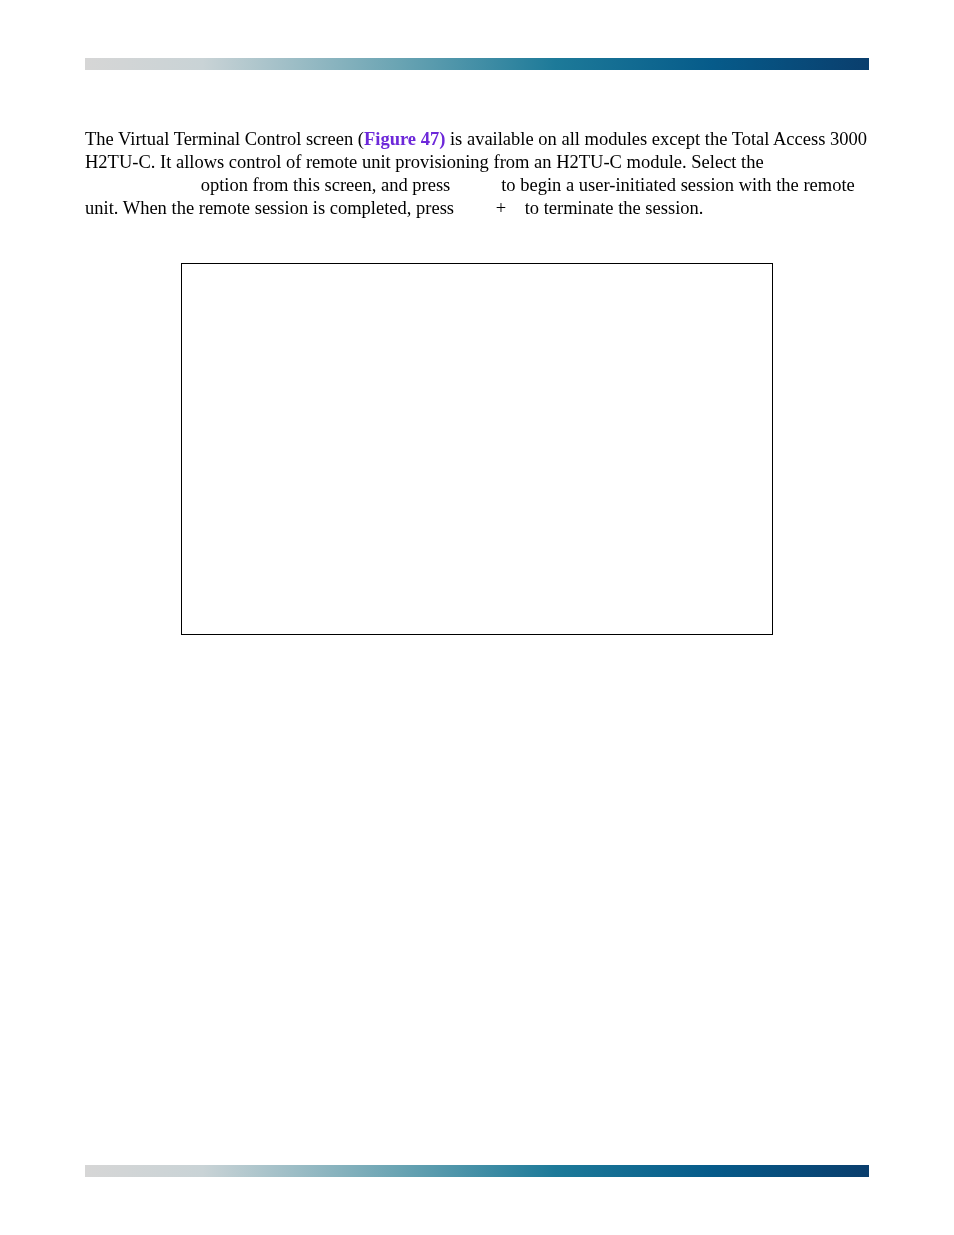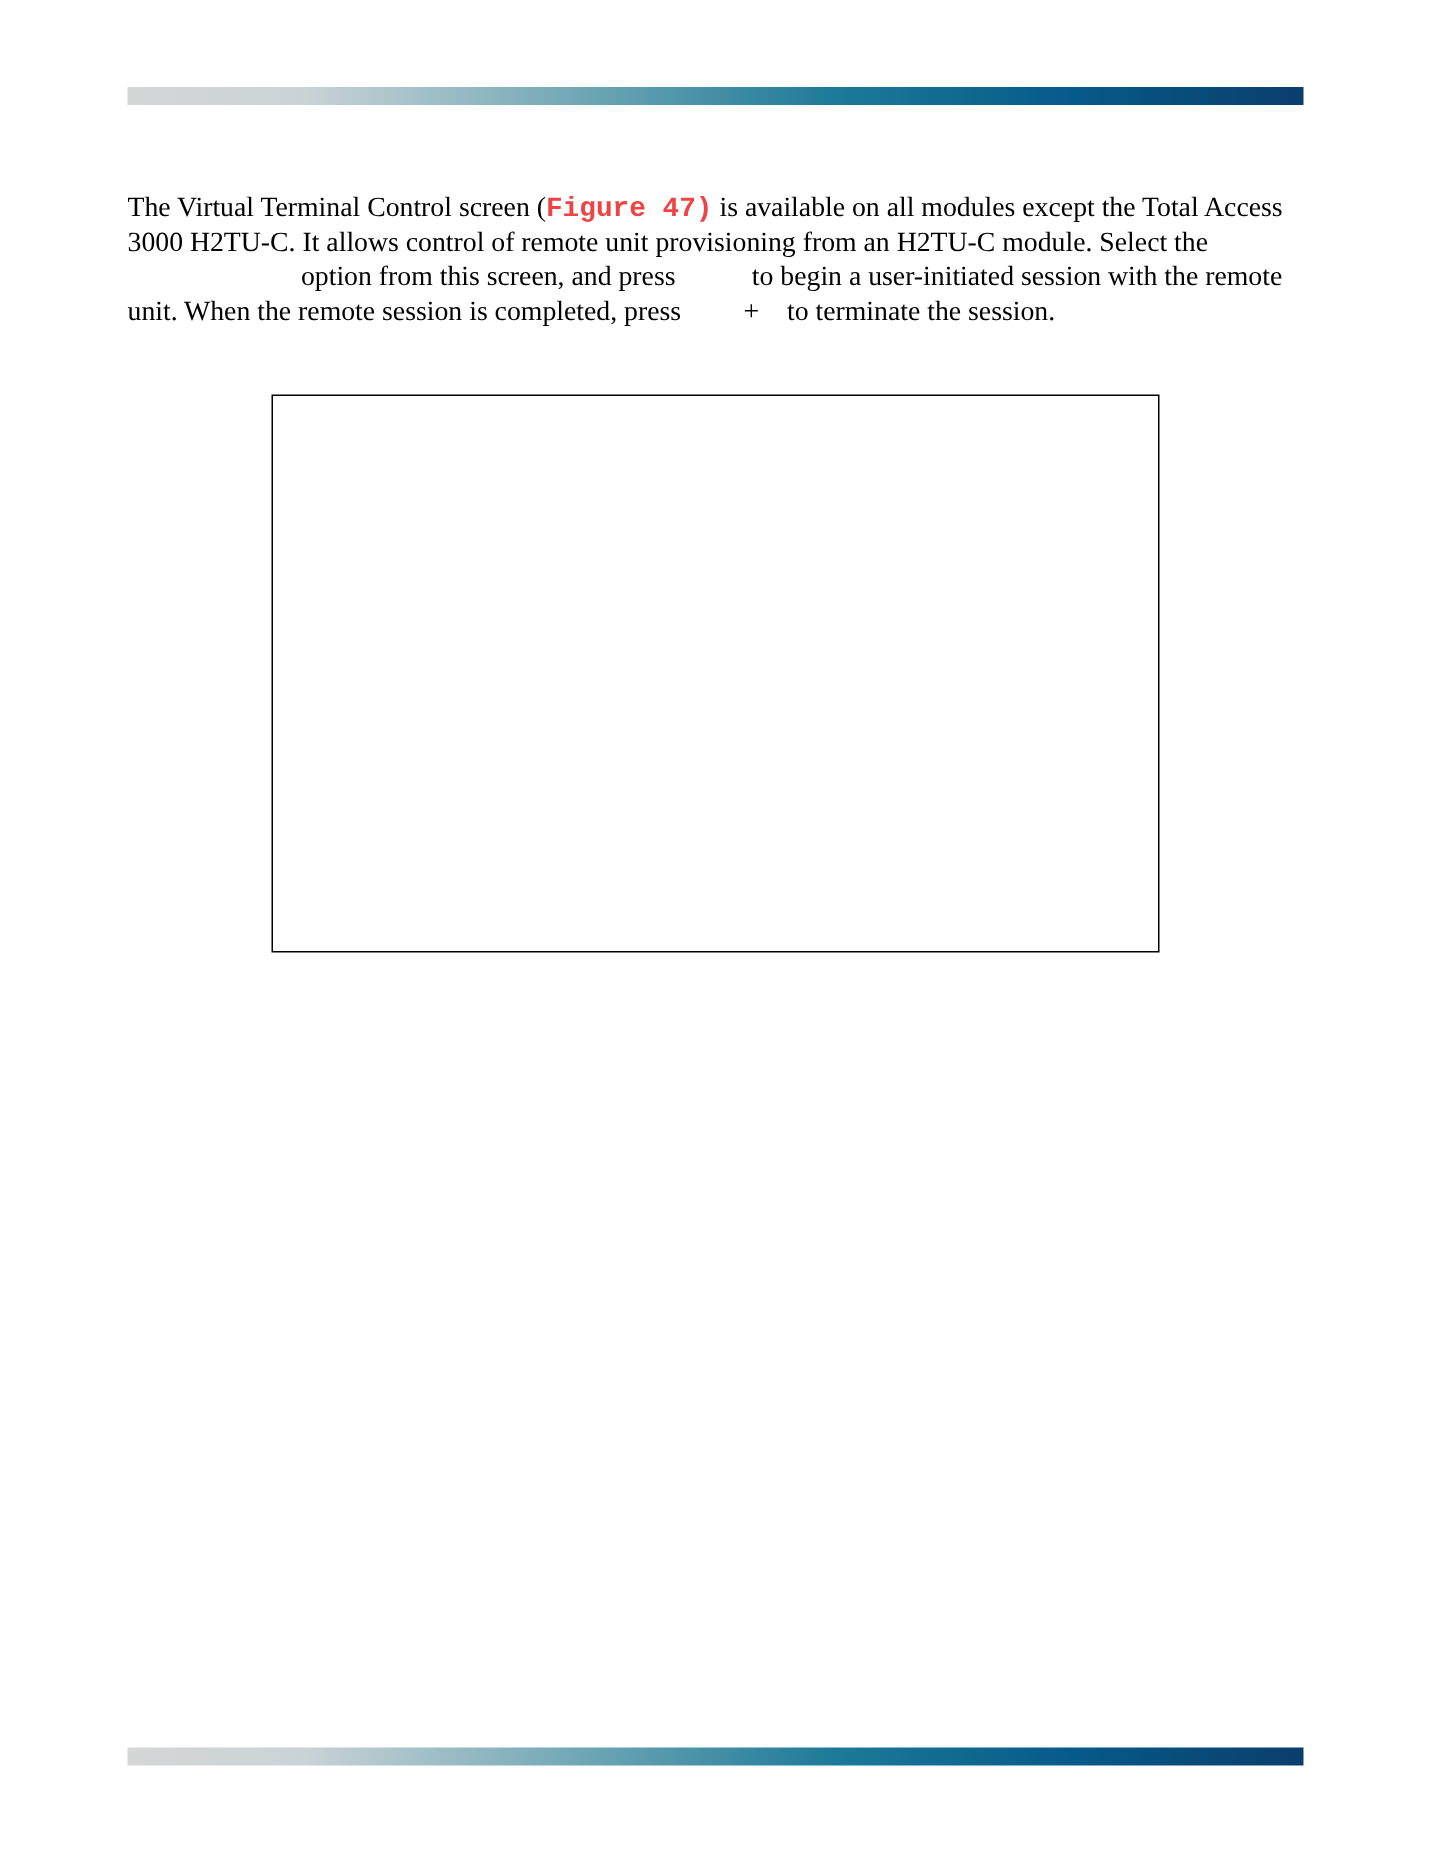--- a/index.html
+++ b/index.html
@@ -26,23 +26,22 @@
   .stripe.bottom { bottom: 58px; }
   .content {
     position: absolute;
     left: 85px;
     right: 85px;
     top: 128px;
     font-size: 18.5px;
     line-height: 1.25;
   }
   .link {
-    color: #ef4444;
+    color: #6d28d9;
     font-weight: bold;
-    font-family: Liberation Mono, monospace;
   }
   .figure-box {
     border: 1px solid #000;
     width: 590px;
     height: 370px;
     margin: 42px auto 0 auto;
     background: #fff;
   }
   .inline {
     display: inline;

